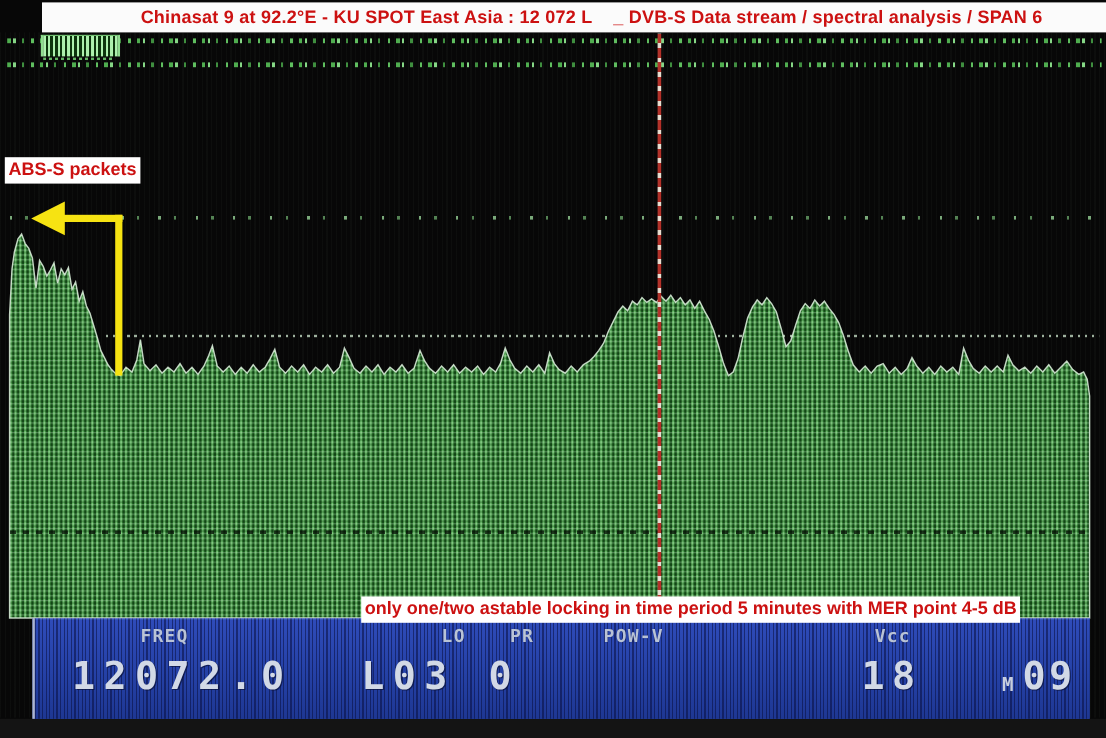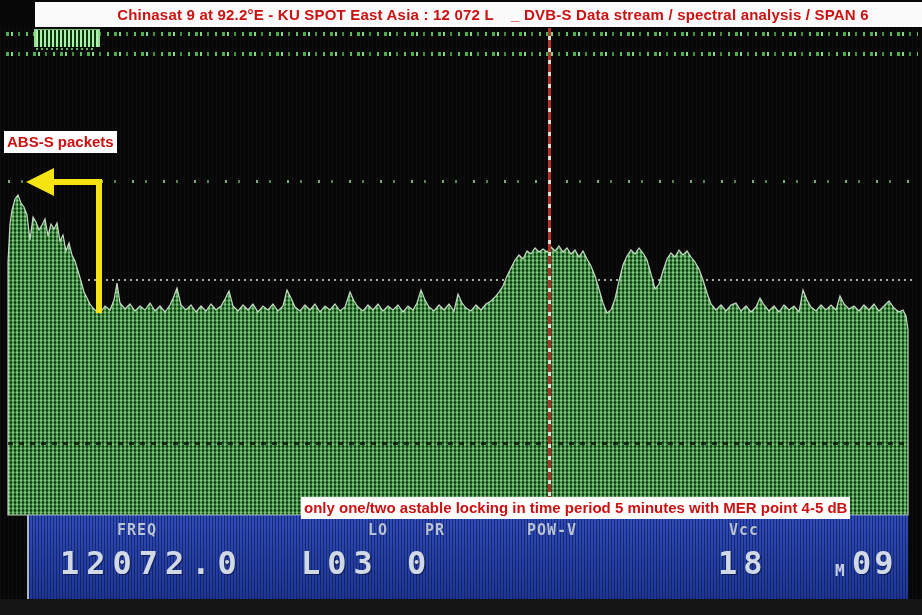--- a/index.html
+++ b/index.html
@@ -100,21 +100,21 @@
   <div class="anno abs">ABS-S packets</div>
   <div class="arrow-h"></div>
   <div class="arrow-v"></div>
   <div class="arrow-head"></div>
   <div class="anno note">only one/two astable locking in time period 5 minutes with MER point 4-5 dB</div>
 
   <div class="statusbar">
     <span class="sb-label" style="left:88px;">FREQ</span>
     <span class="sb-label" style="left:298px;margin-left:41px;">LO</span>
     <span class="sb-label" style="left:396px;">PR</span>
-    <span class="sb-label" style="left:498px;">POW-V</span>
+    <span class="sb-label" style="left:474px;">POW-V</span>
     <span class="sb-label" style="left:700px;">Vcc</span>
 
     <span class="sb-value" style="left:31px;letter-spacing:7px;">12072.0</span>
     <span class="sb-value" style="left:250px;letter-spacing:7px;padding-left:22px;">L03</span>
     <span class="sb-value" style="left:378px;">0</span>
     <span class="sb-value" style="left:689px;letter-spacing:6px;">18</span>
 
     <span class="sb-mem-prefix" style="left:806px;">M</span>
     <span class="sb-value" style="left:823px;letter-spacing:3px;">09</span>
   </div>

